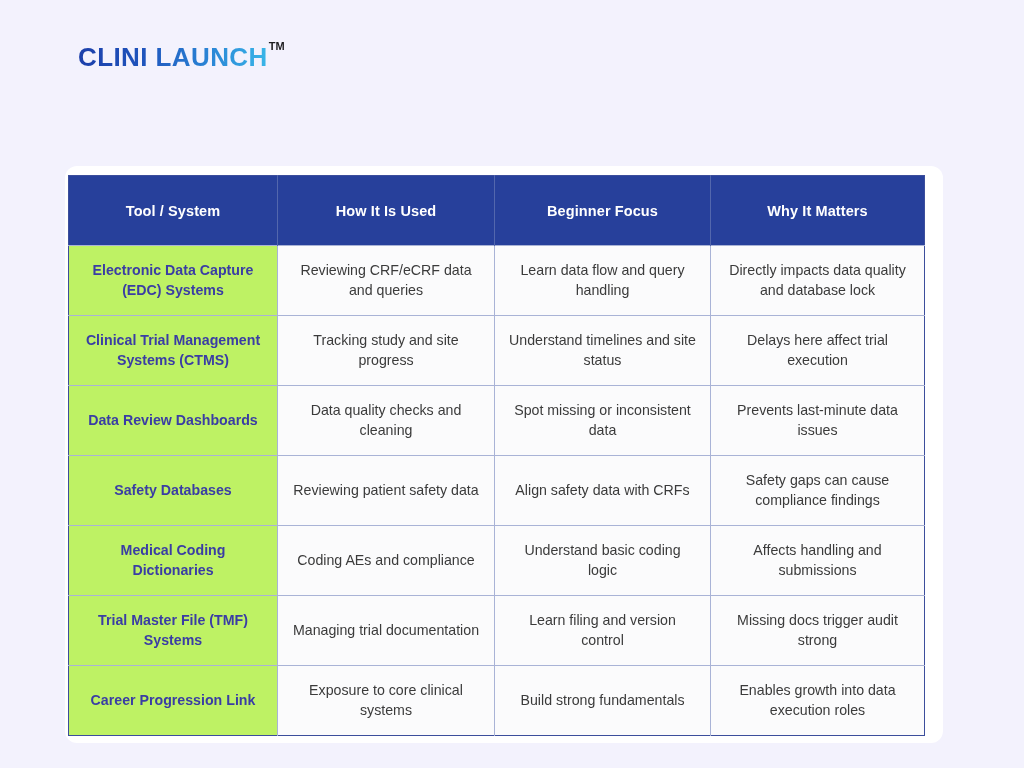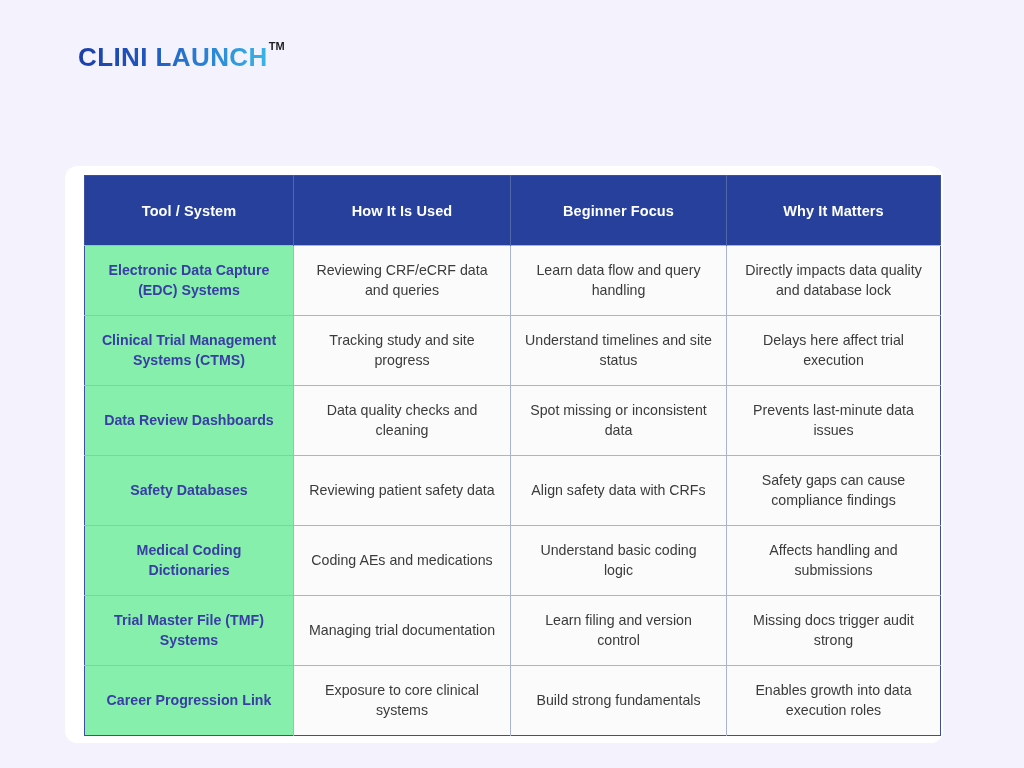--- a/index.html
+++ b/index.html
@@ -89,21 +89,21 @@
     top: 166px;
     width: 878px;
     height: 577px;
     background: #ffffff;
     border-radius: 12px;
   }
 
   
   .table {
     position: absolute;
-    left: 84px;
+    left: 68px;
     top: 175px;
     width: 856px;
     border-collapse: collapse;
     table-layout: fixed;
     border: 1.5px solid #3c4e9c;
     padding-left: 8px;
   }
   .table col.c0 { width: 209px; }
   .table col.c1 { width: 217px; }
   .table col.c2 { width: 216px; }
@@ -130,21 +130,21 @@
     text-align: center;
     vertical-align: middle;
     padding: 6px 14px;
     font-size: 14.2px;
     color: #3b3b3b;
     line-height: 1.38;
   }
   .table tbody td.tool {
     color: #3a3da4;
     font-weight: 700;
-    background: #86efac;
+    background: #bef264;
     font-size: 14.2px;
   }
   .table tbody tr:last-child td { border-bottom: none; }
   .table tbody td:first-child { border-left: none; }
   .table tbody td:last-child { border-right: none; }
 </style>
 </head>
 <body>
 
 <div class="page">
@@ -192,21 +192,21 @@
         <td>Prevents last-minute data issues</td>
       </tr>
       <tr>
         <td class="tool">Safety Databases</td>
         <td>Reviewing patient safety data</td>
         <td>Align safety data with CRFs</td>
         <td>Safety gaps can cause compliance findings</td>
       </tr>
       <tr>
         <td class="tool">Medical Coding Dictionaries</td>
-        <td>Coding AEs and medications</td>
+        <td>Coding AEs and compliance</td>
         <td>Understand basic coding logic</td>
         <td>Affects handling and submissions</td>
       </tr>
       <tr>
         <td class="tool">Trial Master File (TMF) Systems</td>
         <td>Managing trial documentation</td>
         <td>Learn filing and version control</td>
         <td>Missing docs trigger audit strong</td>
       </tr>
       <tr>

